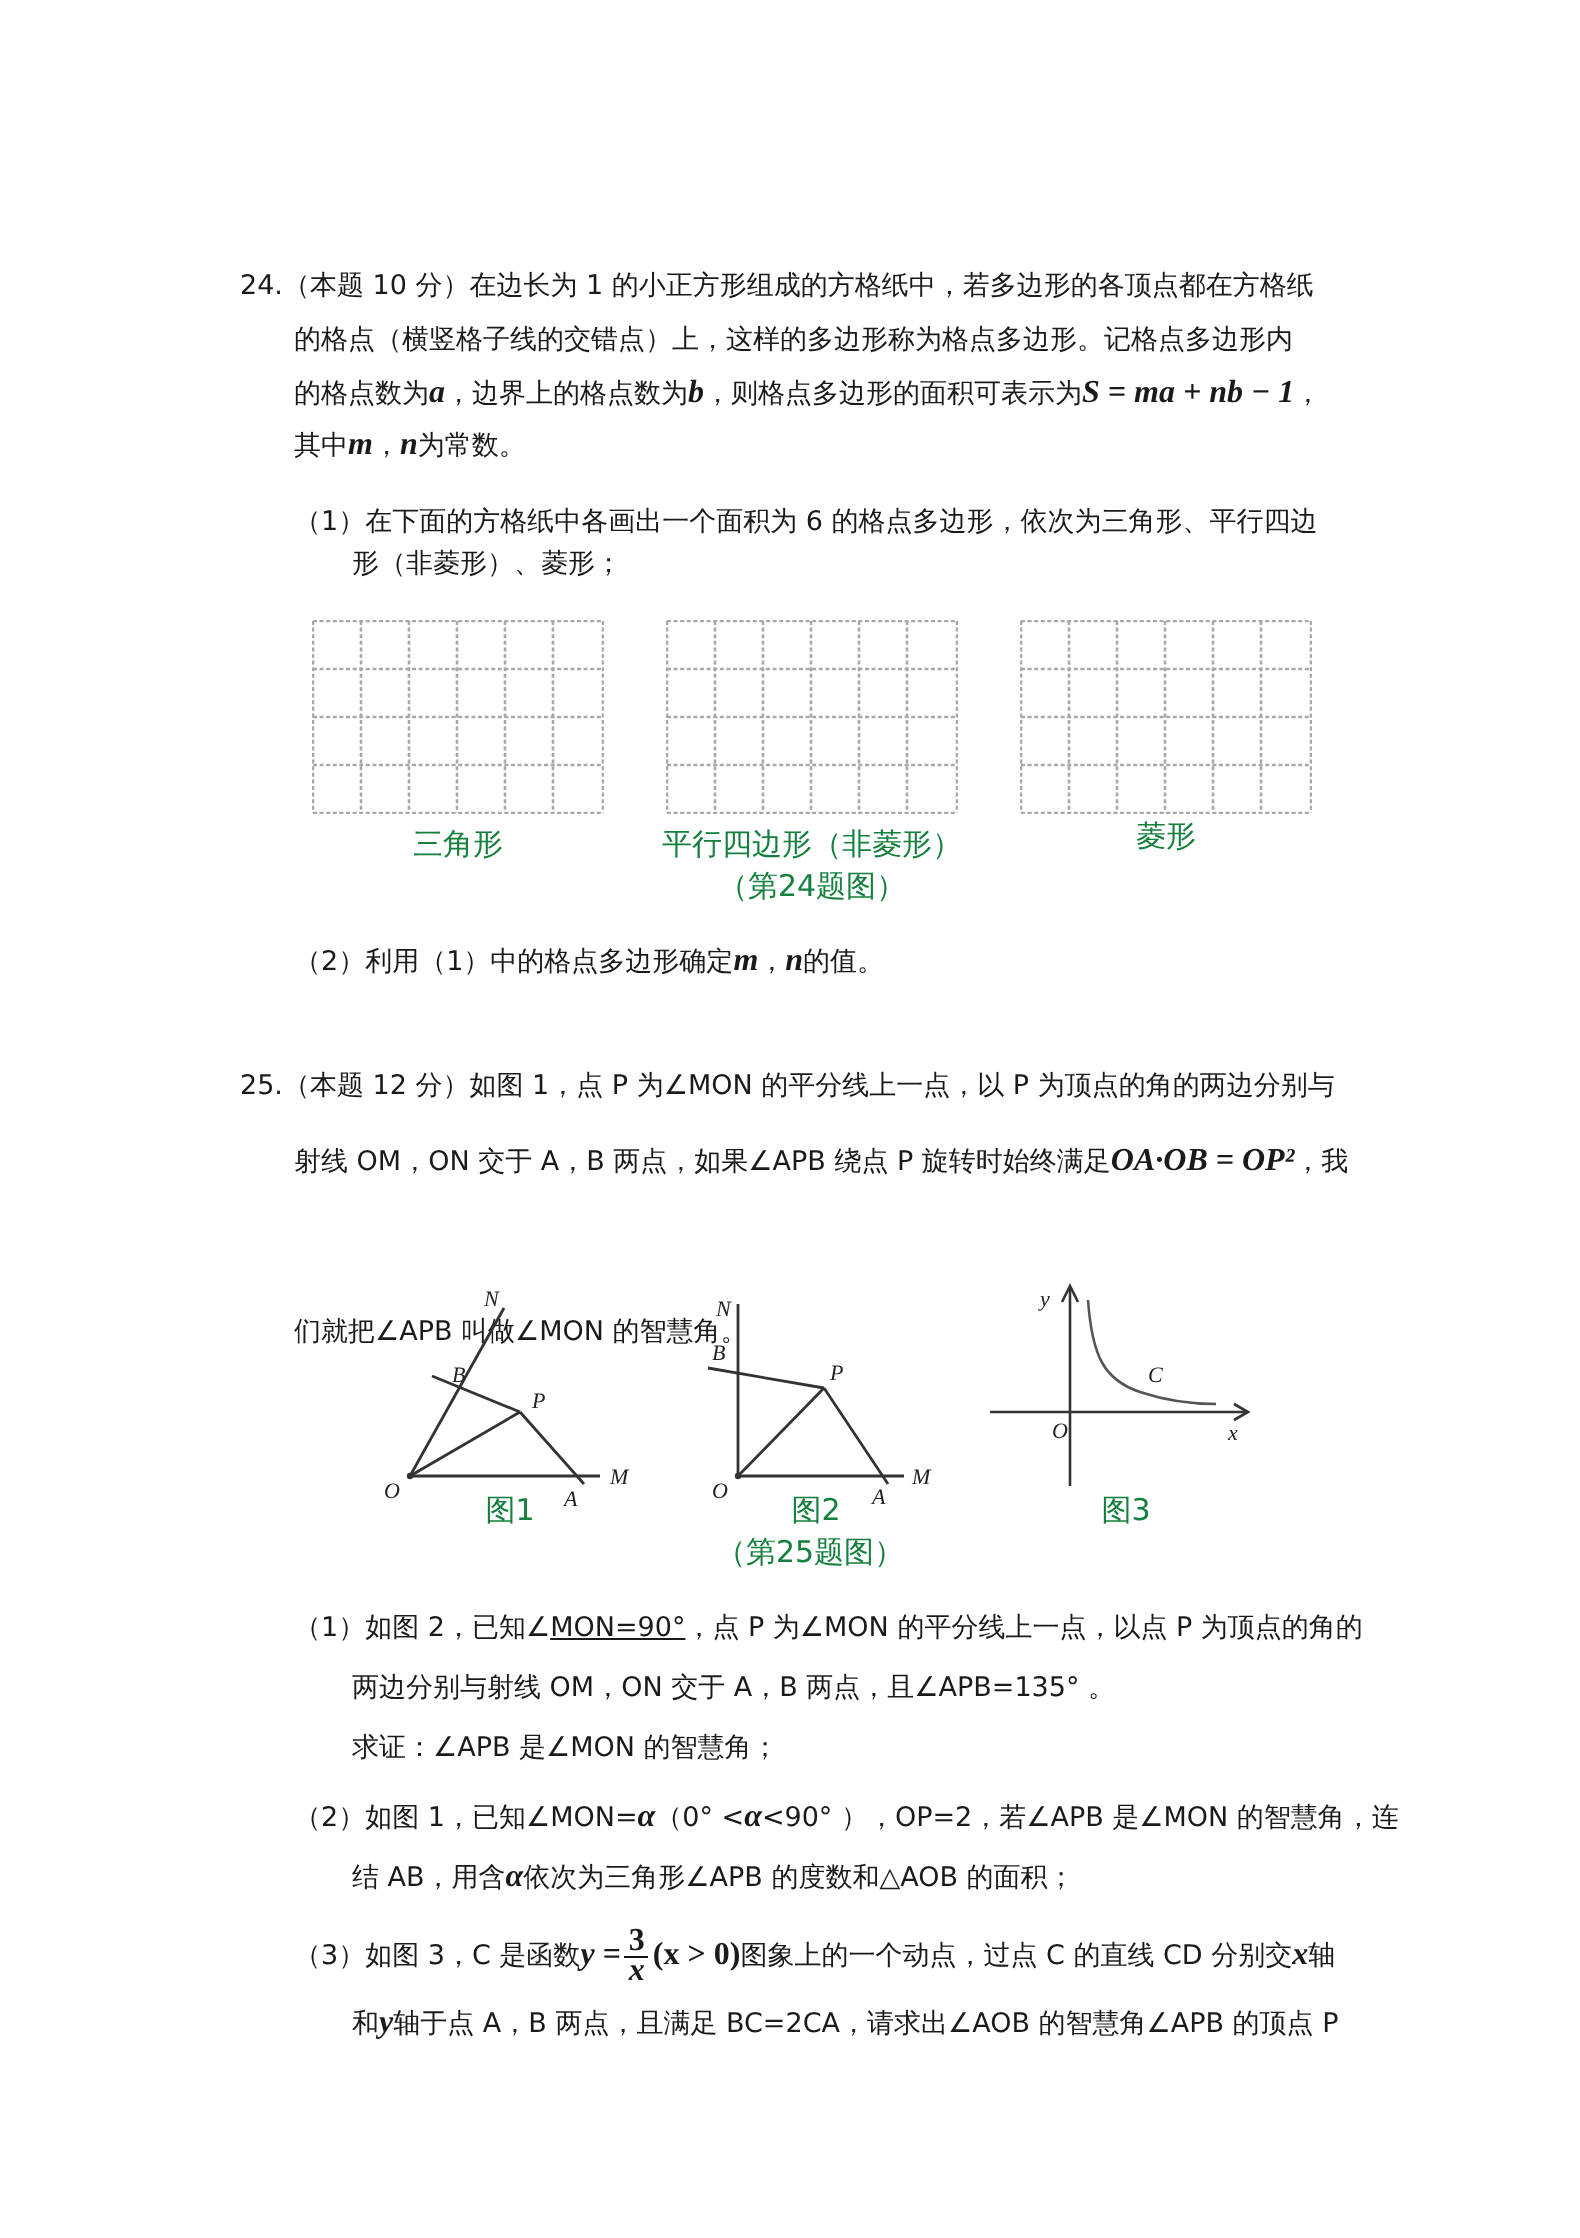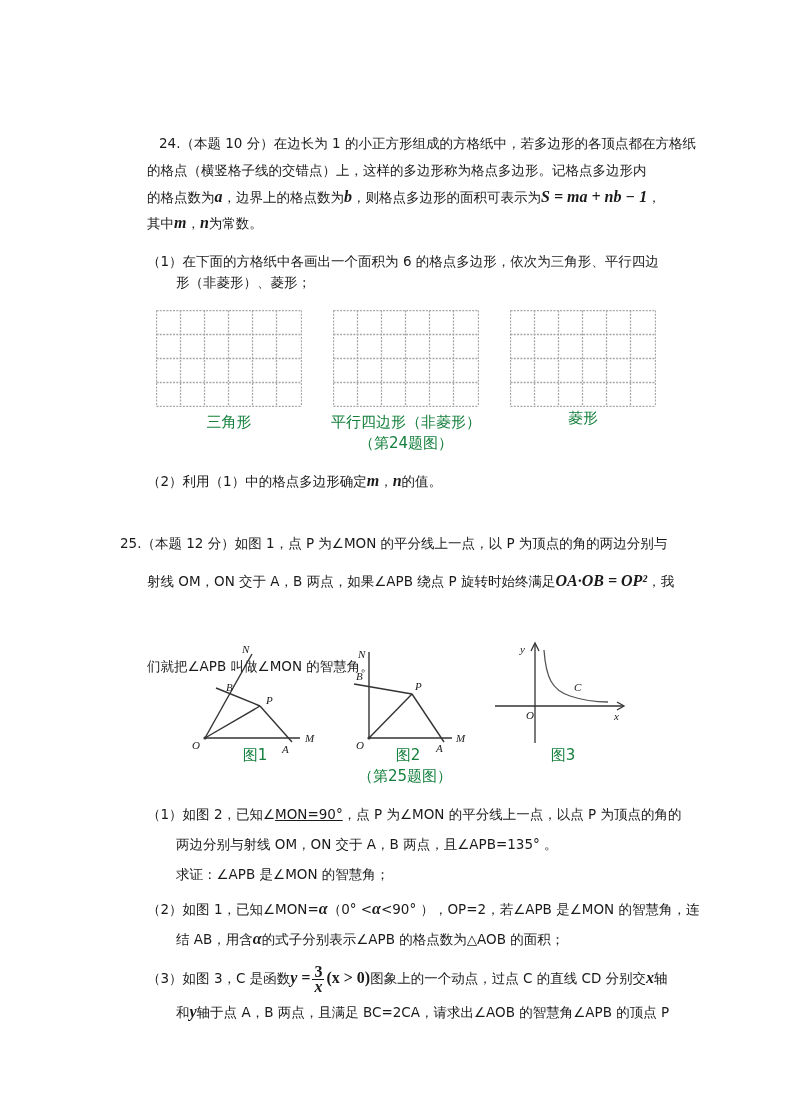--- a/index.html
+++ b/index.html
@@ -14,21 +14,21 @@
   .cap { position:absolute; font-size:15px; color:#15803d; text-align:center; white-space:nowrap; }
   .fig { position:absolute; }
   .frac { display:inline-block; vertical-align:middle; text-align:center; line-height:14px; margin:0 2px; }
   .frac span { display:block; font-family:"Liberation Serif", serif; font-weight:bold; font-size:16px; }
   .frac .num { border-bottom:1.2px solid #111; padding:0 2px; }
   .frac .den { font-style:italic; }
 </style>
 </head>
 <body>
 
-<div class="line" style="left:120px;top:133px;margin-left:39px;">
+<div class="line" style="left:120px;top:133px;">
   <span>24.</span><span>（本题 10 分）在边长为 1 的小正方形组成的方格纸中，若多边形的各顶点都在方格纸</span>
 </div>
 <div class="line" style="left:147px;top:160px;">的格点（横竖格子线的交错点）上，这样的多边形称为格点多边形。记格点多边形内</div>
 <div class="line" style="left:147px;top:187px;">
   <span>的格点数为</span><span class="m">a</span><span>，边界上的格点数为</span><span class="m">b</span><span>，则格点多边形的面积可表示为</span><span class="m">S = ma + nb − 1</span><span>，</span>
 </div>
 <div class="line" style="left:147px;top:213px;">
   <span>其中</span><span class="m">m</span><span>，</span><span class="m">n</span><span>为常数。</span>
 </div>
 <div class="line" style="left:147px;top:251px;">（1）在下面的方格纸中各画出一个面积为 6 的格点多边形，依次为三角形、平行四边</div>
@@ -168,21 +168,21 @@
 <div class="line" style="left:147px;top:804px;">
   <span>（1）如图 2，已知∠</span><span class="u">MON=90°</span><span>，点 P 为∠MON 的平分线上一点，以点 P 为顶点的角的</span>
 </div>
 <div class="line" style="left:176px;top:834px;">两边分别与射线 OM，ON 交于 A，B 两点，且∠APB=135° 。</div>
 <div class="line" style="left:176px;top:864px;text-align:center;">求证：∠APB 是∠MON 的智慧角；</div>
 
 <div class="line" style="left:147px;top:899px;">
   <span>（2）如图 1，已知∠MON=</span><span class="m">α</span><span>（0° &lt;</span><span class="m">α</span><span>&lt;90° ），OP=2，若∠APB 是∠MON 的智慧角，连</span>
 </div>
 <div class="line" style="left:176px;top:929px;">
-  <span>结 AB，用含</span><span class="m">α</span><span>的式子分别表示∠APB 的格点数为△AOB 的面积；</span>
+  <span>结 AB，用含</span><span class="m">α</span><span>依次为三角形∠APB 的度数和△AOB 的面积；</span>
 </div>
 
 <div class="line" style="left:147px;top:958px;line-height:40px;">
   <span>（3）如图 3，C 是函数</span><span class="m">y =</span><span class="frac"><span class="num">3</span><span class="den">x</span></span><span class="mb">(x &gt; 0)</span><span>图象上的一个动点，过点 C 的直线 CD 分别交</span><span class="m">x</span><span>轴</span>
 </div>
 <div class="line" style="left:176px;top:1002px;">
   <span>和</span><span class="m">y</span><span>轴于点 A，B 两点，且满足 BC=2CA，请求出∠AOB 的智慧角∠APB 的顶点 P</span>
 </div>
 
 </body></html>

